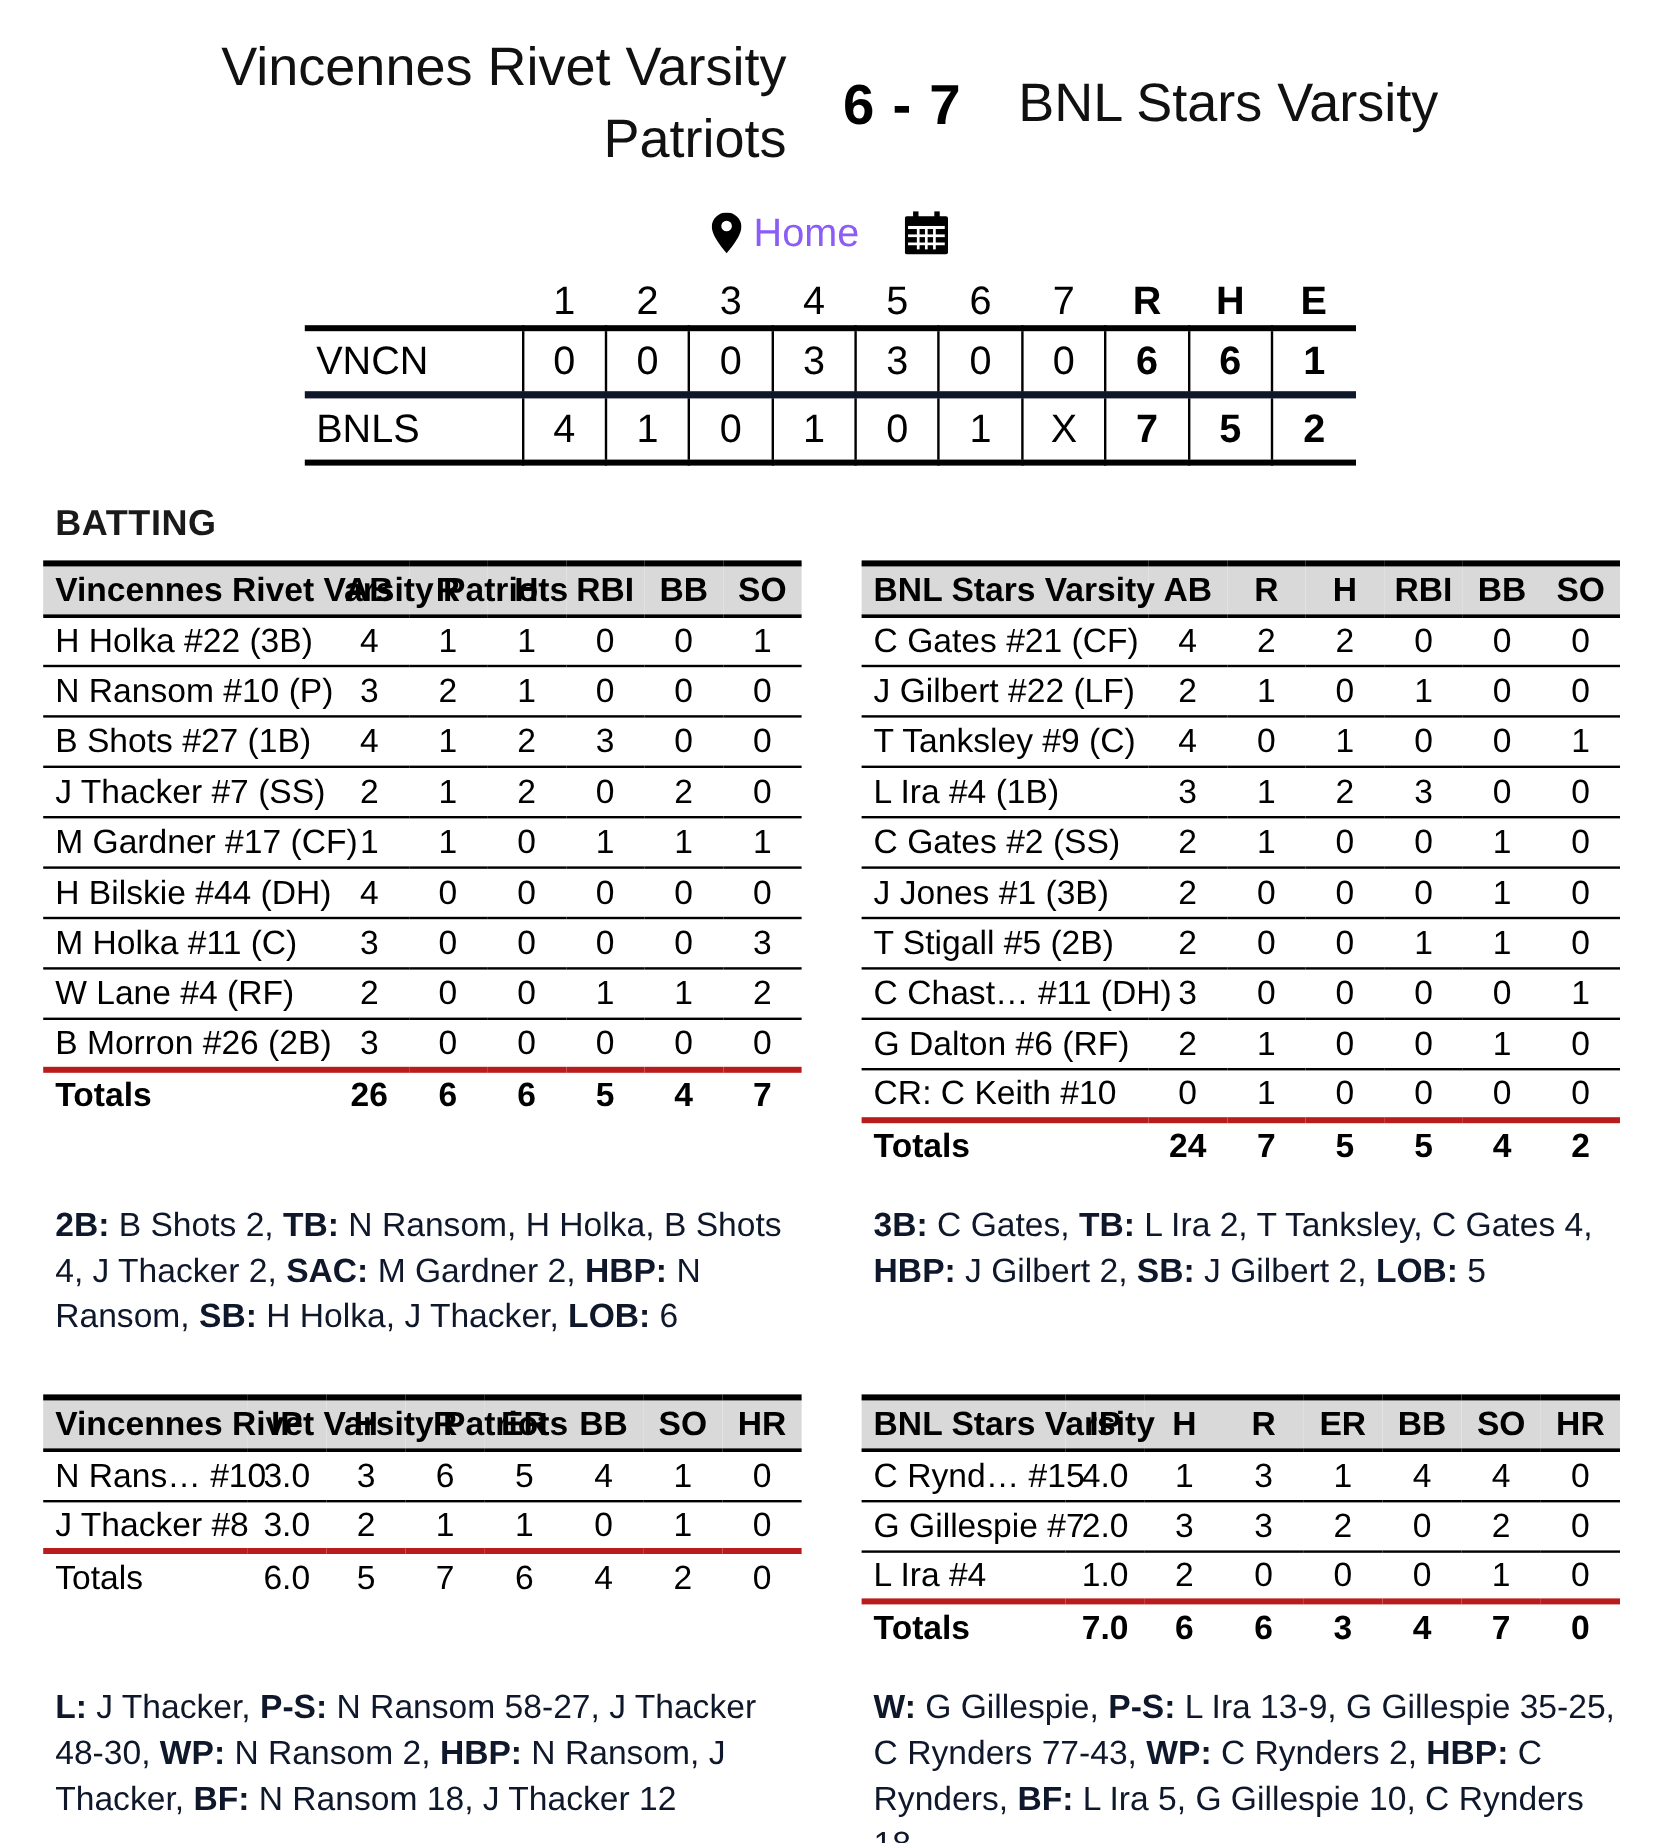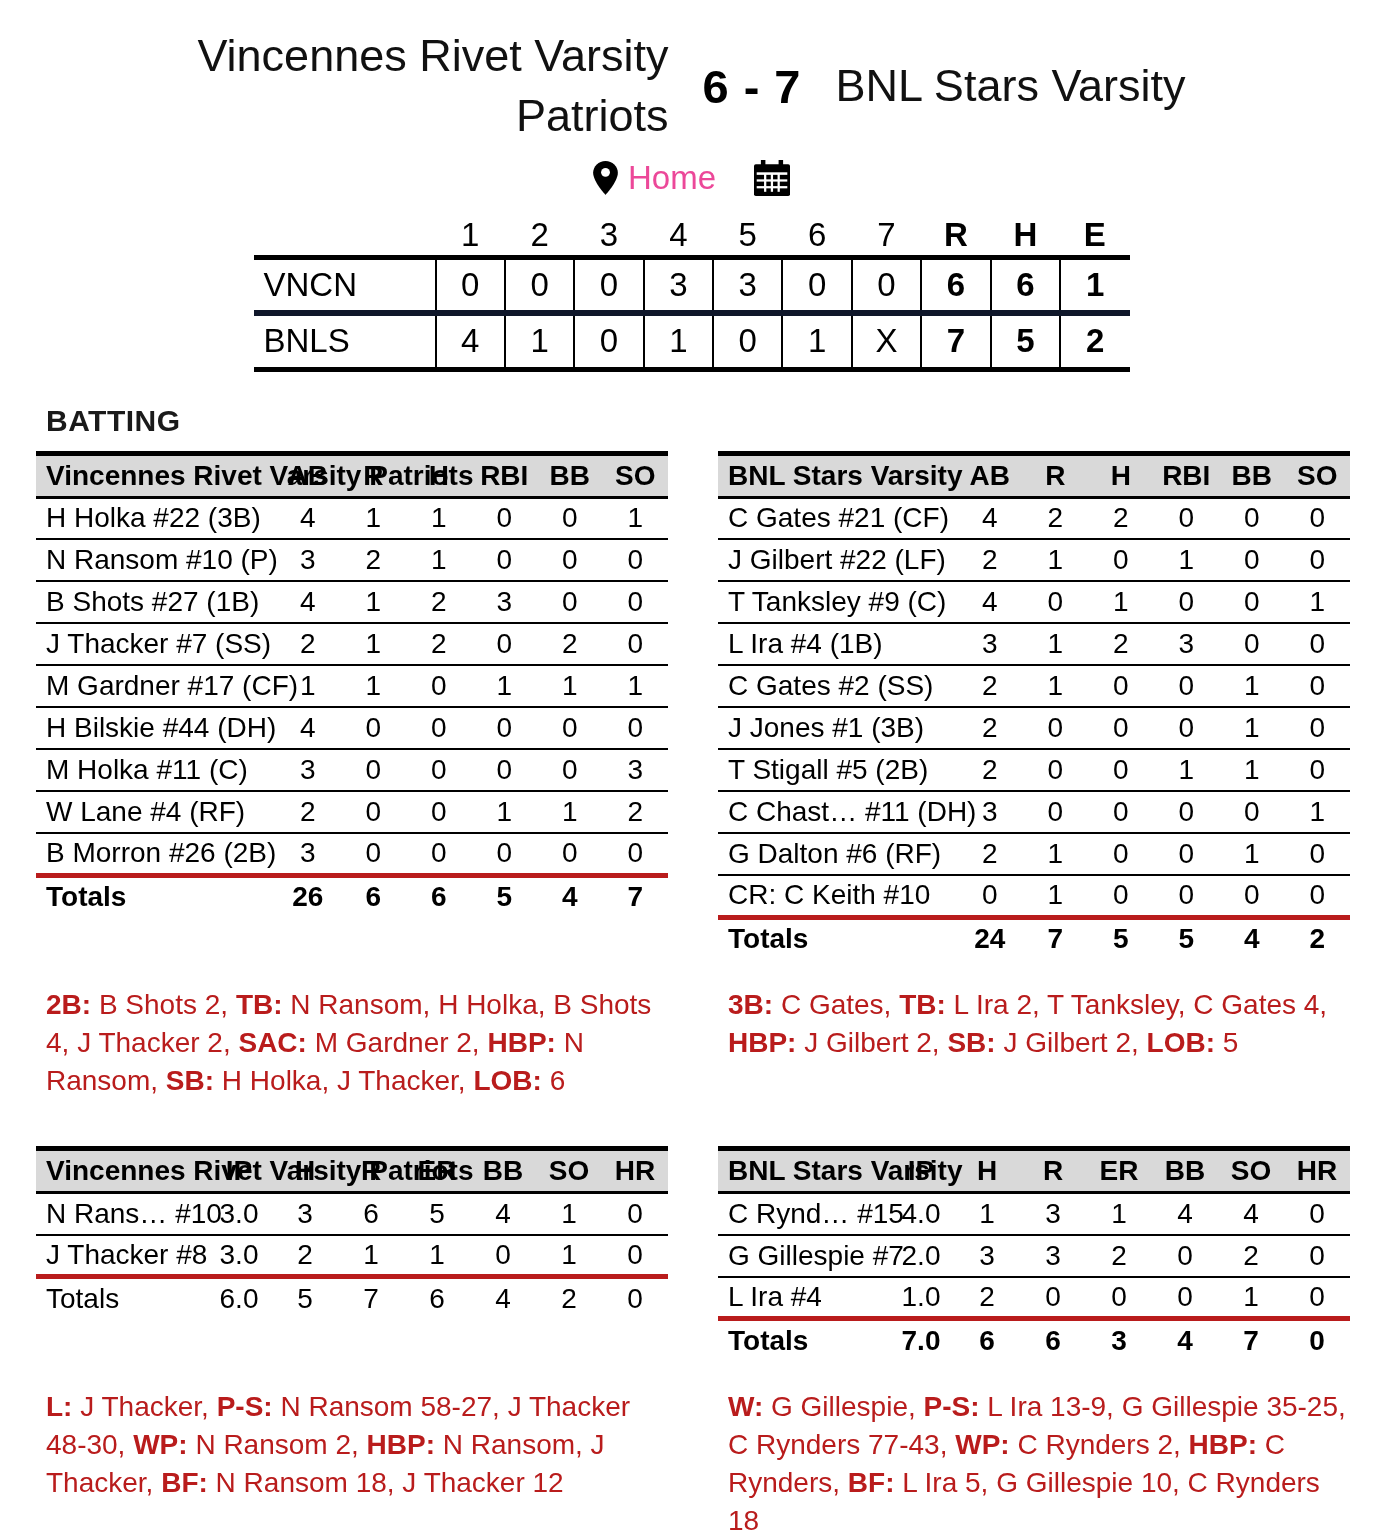--- a/index.html
+++ b/index.html
@@ -9,43 +9,43 @@
     font-family: "Liberation Sans", sans-serif;
     color: #000;
   }
   .page { width: 1383px; padding: 26px 0 40px; }
 
   
   .scoreboard {
     display: flex;
     justify-content: center;
     align-items: center;
-    gap: 34px;
+    gap: 47px;
   }
   .team-name {
     font-size: 45px;
     line-height: 60px;
     font-weight: 400;
     color: #111;
   }
   .team-name.home { text-align: right; }
   .final-score {
     font-size: 47px;
     font-weight: 700;
     letter-spacing: 1px;
     white-space: nowrap;
   }
   .game-meta {
-    margin-top: 13px;
+    margin-top: 29px;
     display: flex;
     justify-content: center;
     align-items: center;
     gap: 38px;
     font-size: 33px;
-    color: #ec4899;
+    color: #8b5cf6;
   }
   .meta-item { display: flex; align-items: center; gap: 10px; }
   .meta-item svg { display: block; }
 
   
   table { border-collapse: collapse; }
   .linescore {
     margin: 18px auto 0;
     width: 876px;
     table-layout: fixed;
@@ -116,21 +116,21 @@
   .stats tbody tr.totals-row { border-top: 5px solid #b91c1c; border-bottom: none; }
   .stats tbody tr.totals-row td { font-weight: 700; }
   .stats.totals-normal tbody tr.totals-row td { font-weight: 400; }
 
   
   .notes {
     grid-row: 2;
     margin-top: 27px;
     font-size: 28px;
     line-height: 38px;
-    color: #b91c1c;
+    color: #0f172a;
     padding-left: 10px;
     padding-right: 4px;
   }
   .notes b { font-weight: 700; }
 </style>
 </head>
 <body>
 
 <div class="page">
 

